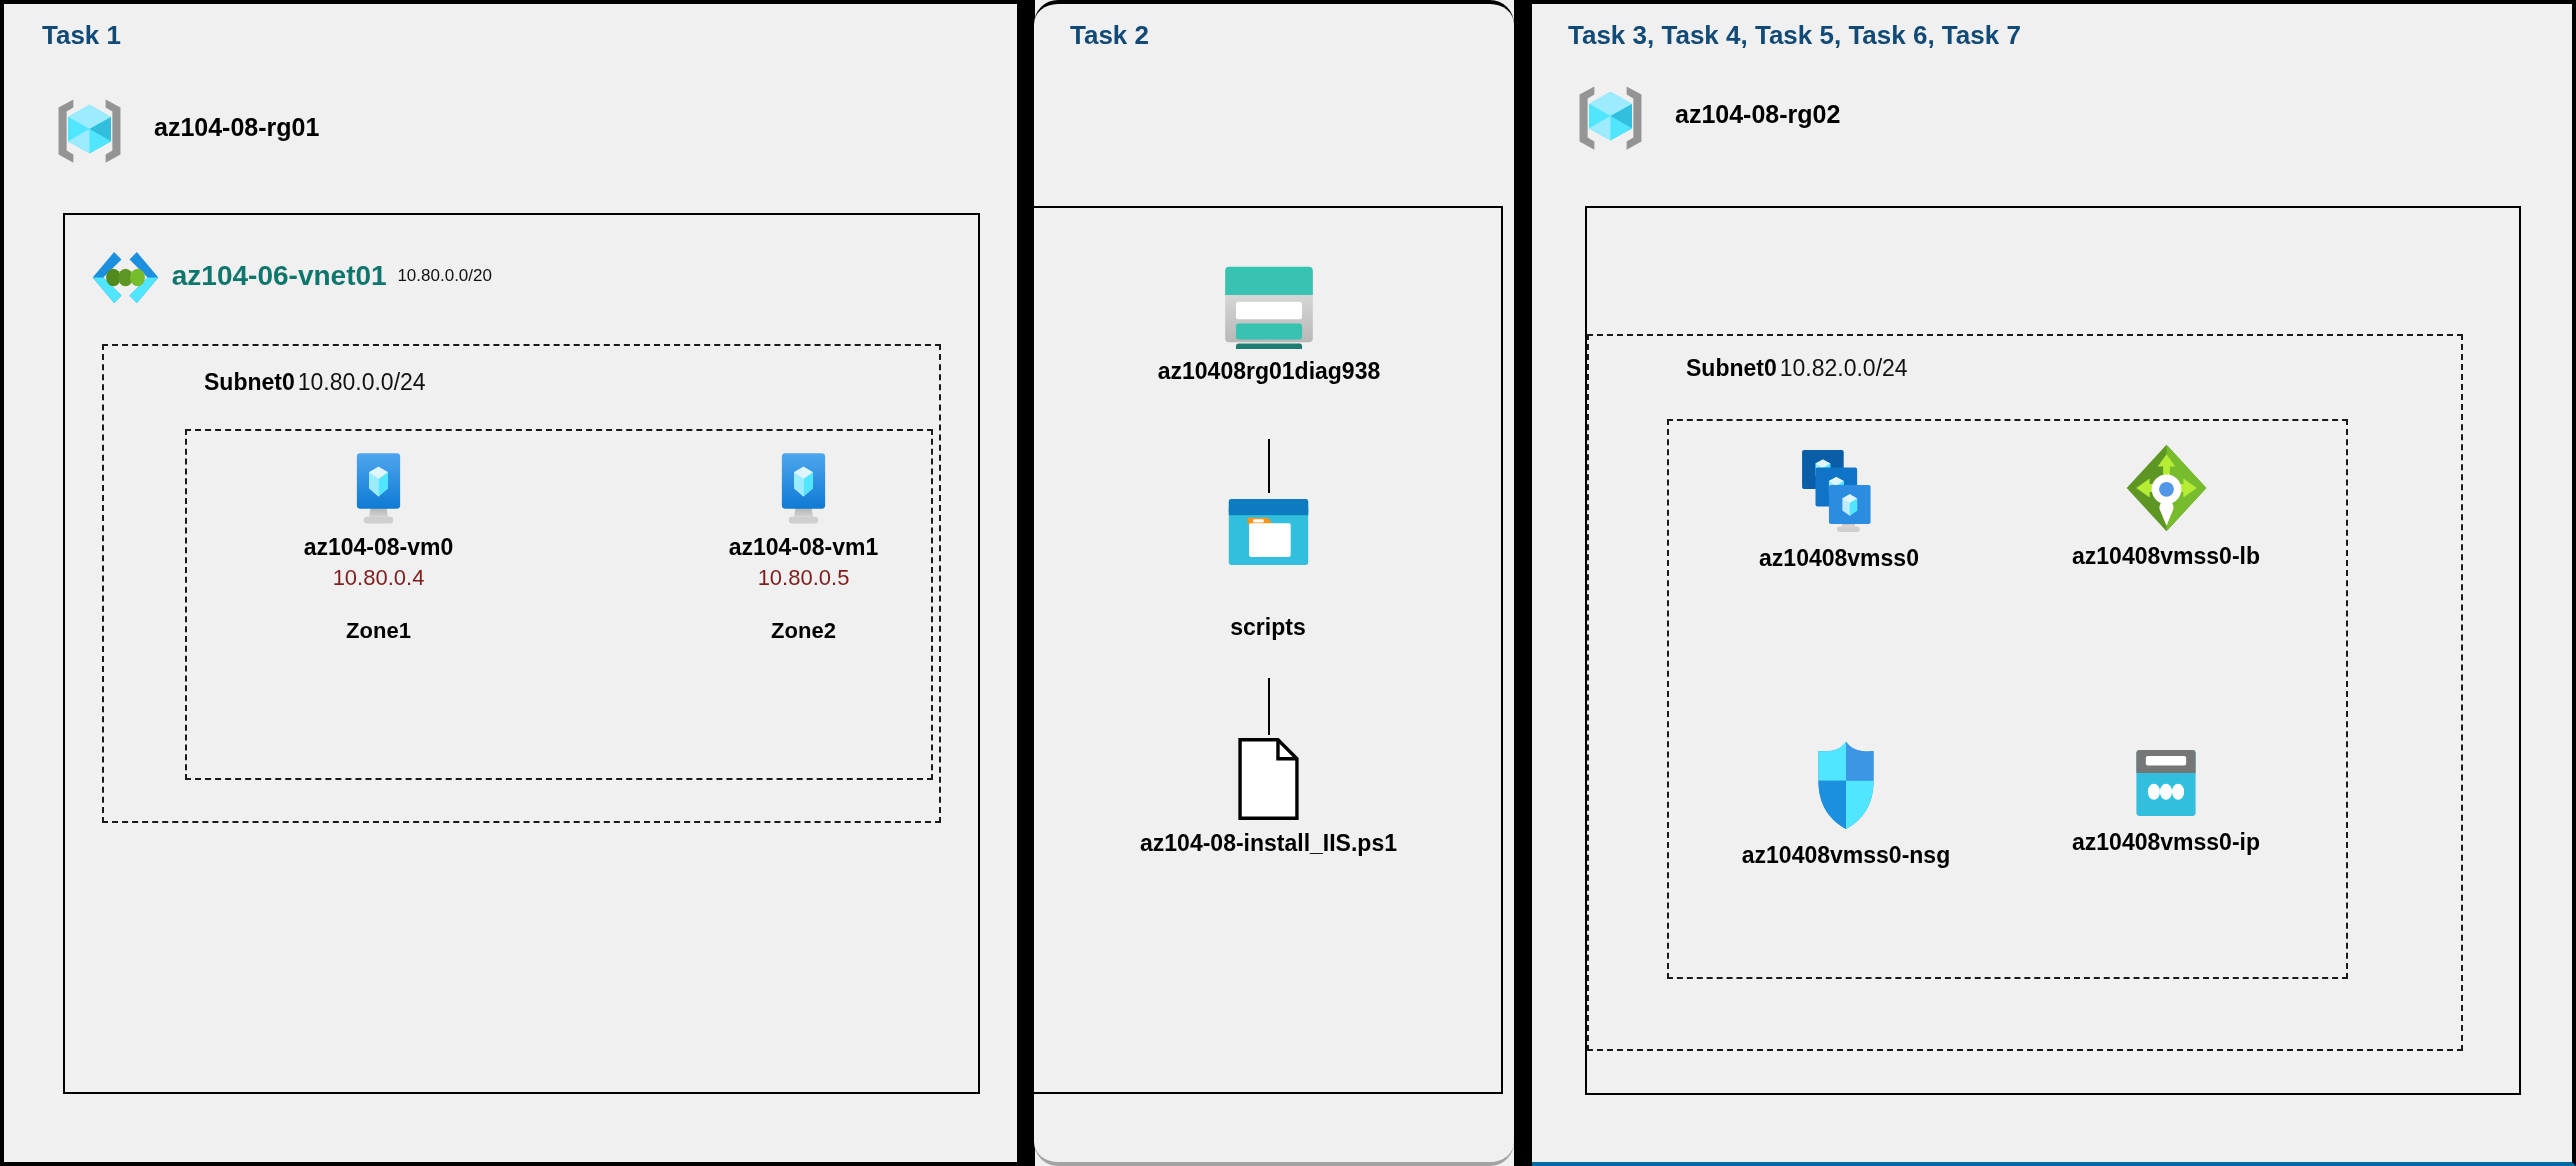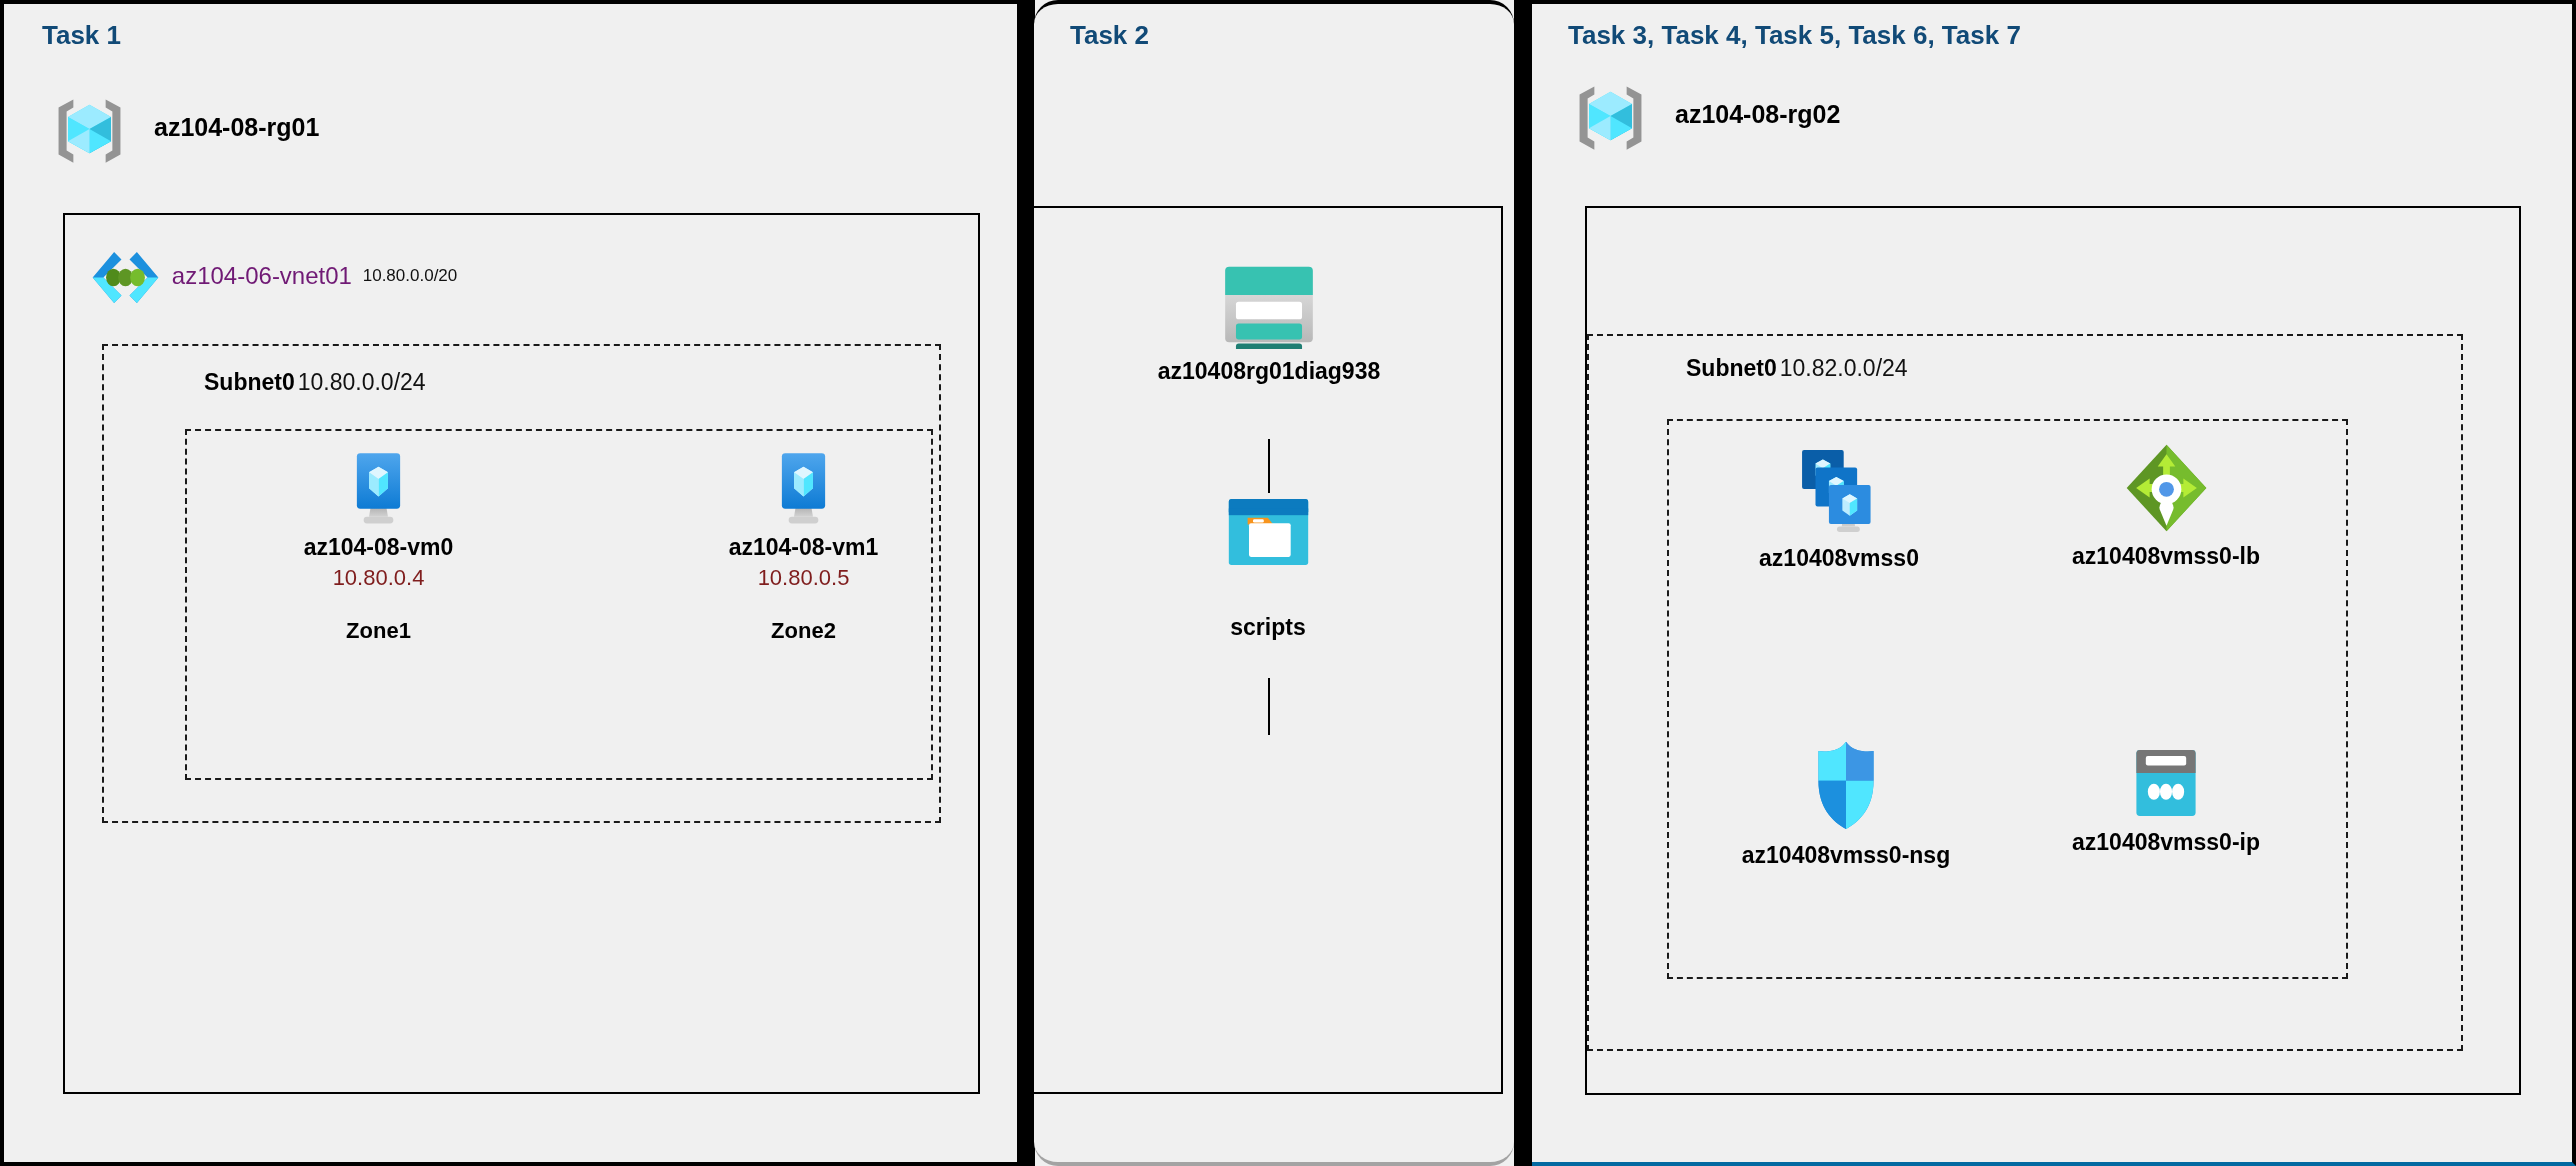--- a/index.html
+++ b/index.html
@@ -97,23 +97,23 @@
 
   
   .vnet-header {
     position: absolute;
     display: flex;
     align-items: center;
     gap: 10.8px;
     white-space: nowrap;
   }
   .vnet-name {
-    font-size: 24px;
-    font-weight: normal;
-    color: #701a75;
+    font-size: 28px;
+    font-weight: bold;
+    color: #0f766e;
   }
   .vnet-cidr {
     font-size: 17px;
     font-weight: normal;
     color: #111111;
   }
 
   
   .subnet-header {
     position: absolute;
@@ -318,20 +318,29 @@
           <path d="M32 34 L62 34 L70 44 L32 44 Z" fill="#F7941E"></path>
           <rect x="40" y="36" width="16" height="5" rx="2" fill="#FFFFFF"></rect>
           <rect x="34" y="42" width="62" height="50" rx="3" fill="#FFFFFF"></rect>
         </svg>
       </span>
       <div class="node-label">scripts</div>
     </div>
 
     <div class="connector" style="left:234px; top:674px; height:57px;"></div>
 
+    <div class="node" style="left:76px; top:733px; width:317px;">
+      <span>
+        <svg width="65" height="84" viewBox="0 0 96 124">
+          <path d="M6 4 L62 4 L90 32 L90 120 L6 120 Z" fill="#FFFFFF" stroke="#000000" stroke-width="5" stroke-linejoin="miter"></path>
+          <path d="M62 4 L62 32 L90 32" fill="none" stroke="#000000" stroke-width="5"></path>
+        </svg>
+      </span>
+      <div class="node-label">az104-08-install_IIS.ps1</div>
+    </div>
 
   </div>
 
   <div class="panel panel-3">
 
     <div class="task-label" style="left:36px; top:15.5px;">Task 3, Task 4, Task 5, Task 6, Task 7</div>
 
     <div class="rg-header" style="left:42px; top:73px;">
       <span>
         <svg width="73" height="74" viewBox="0 0 108 110">

